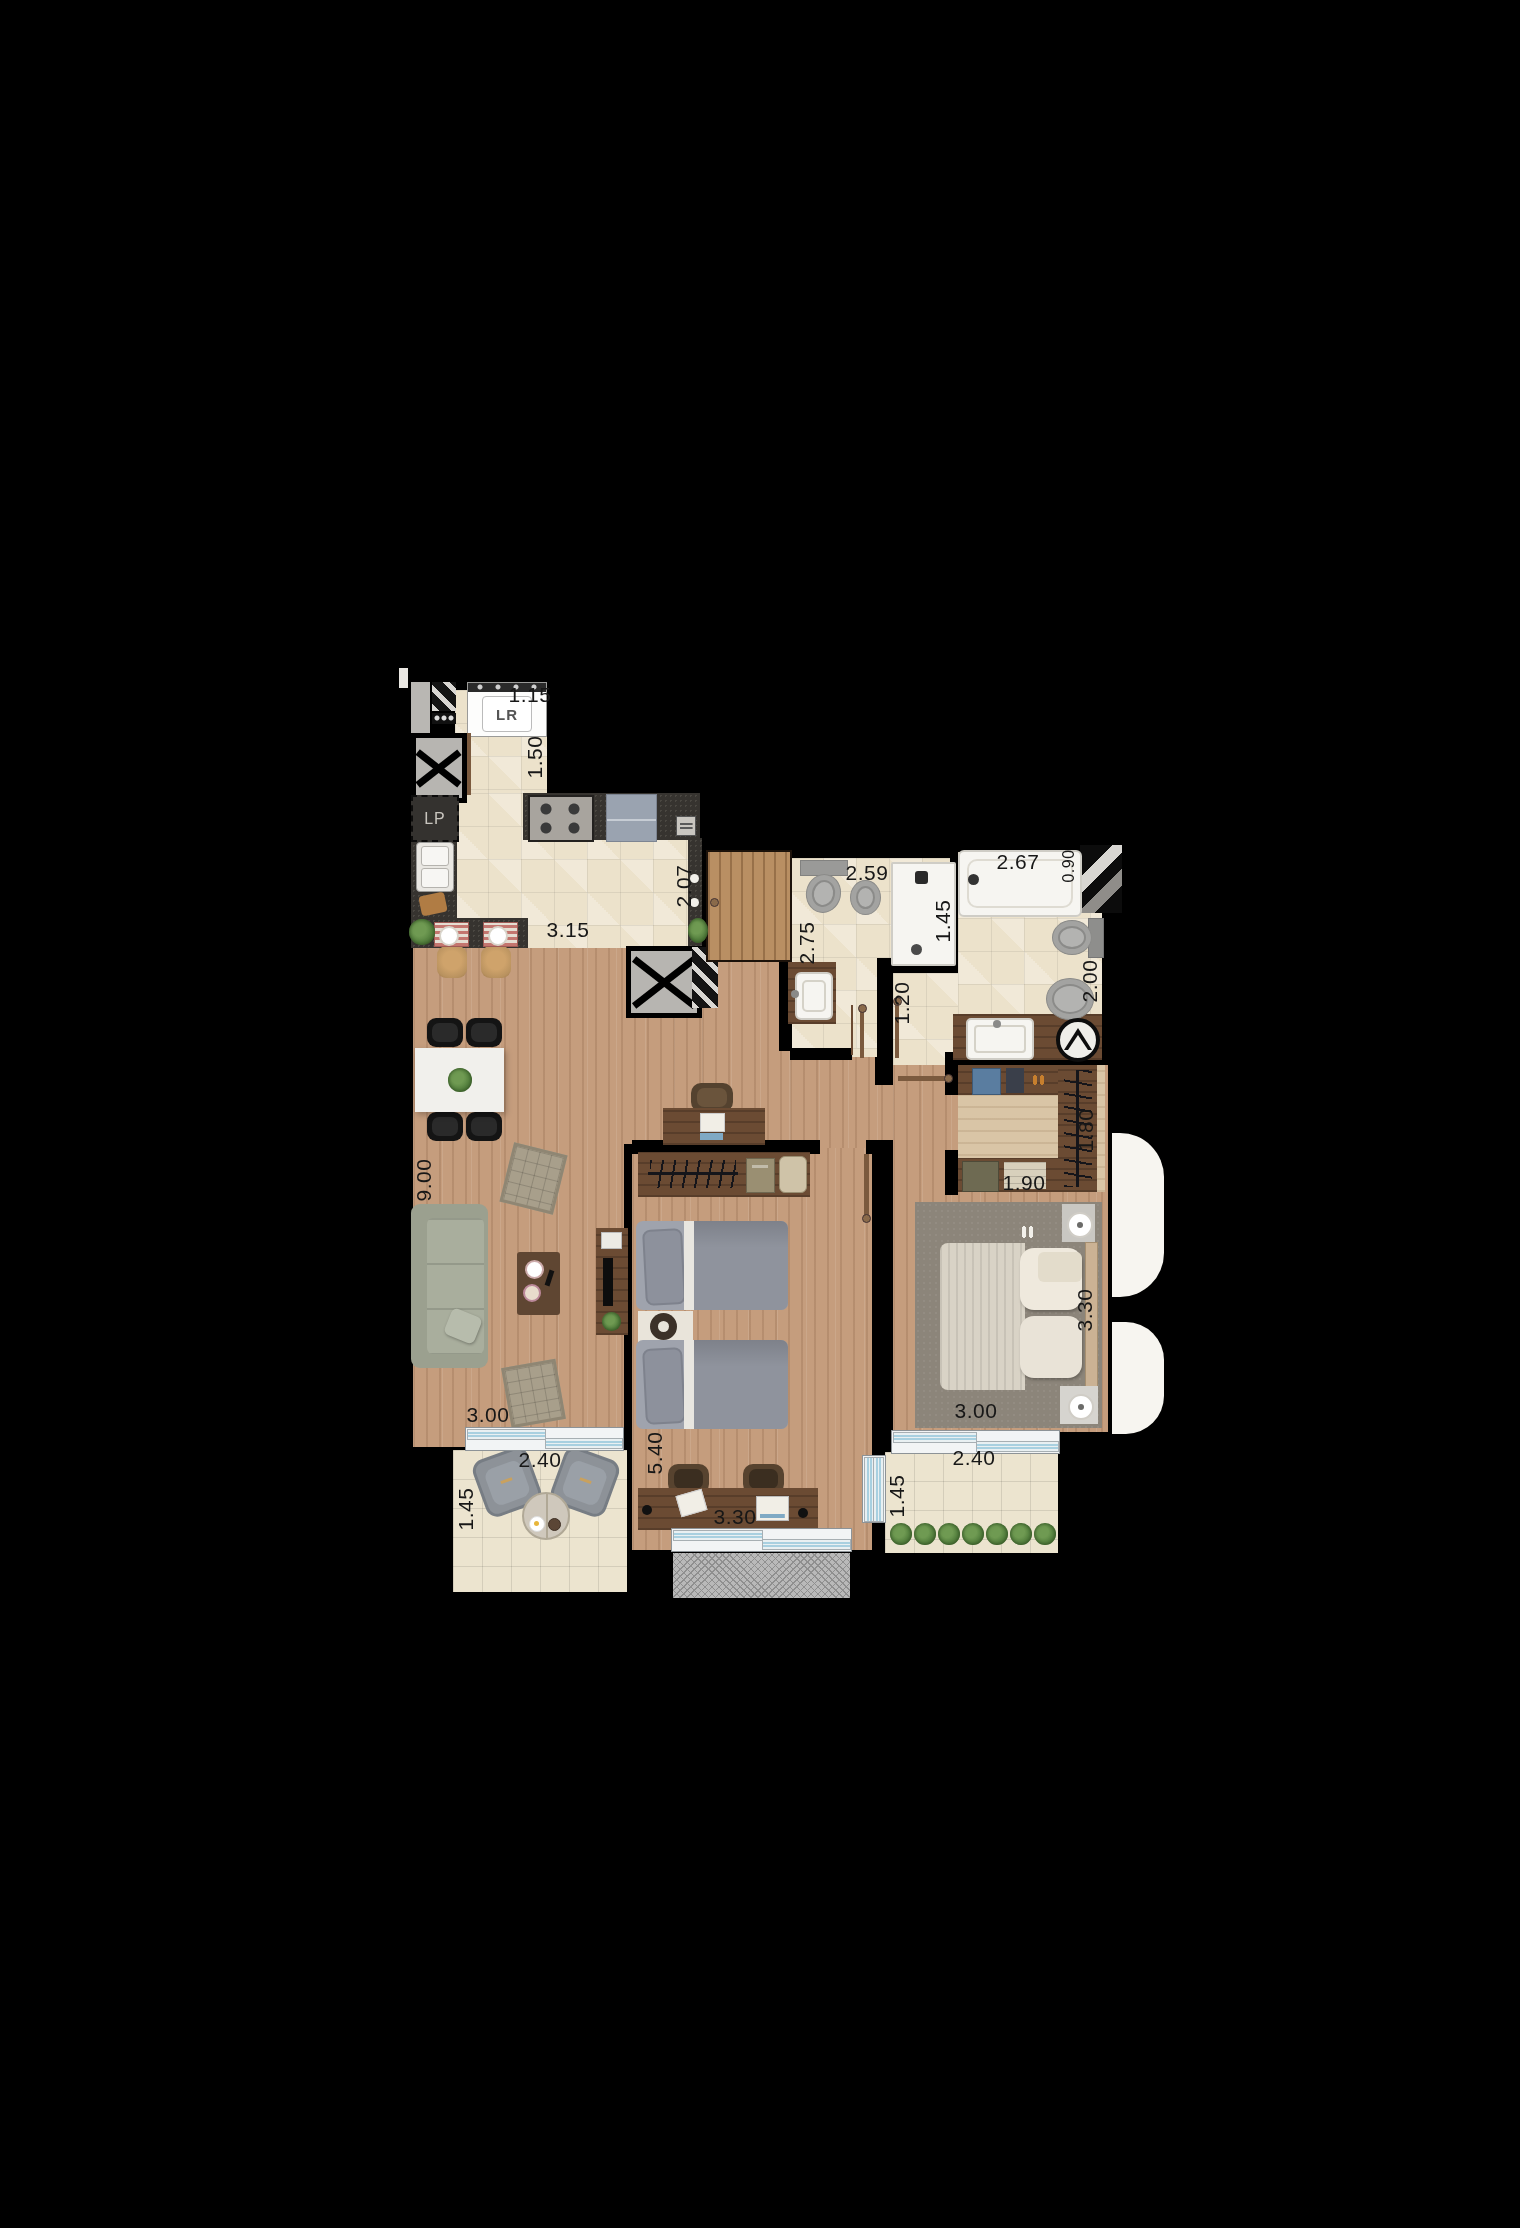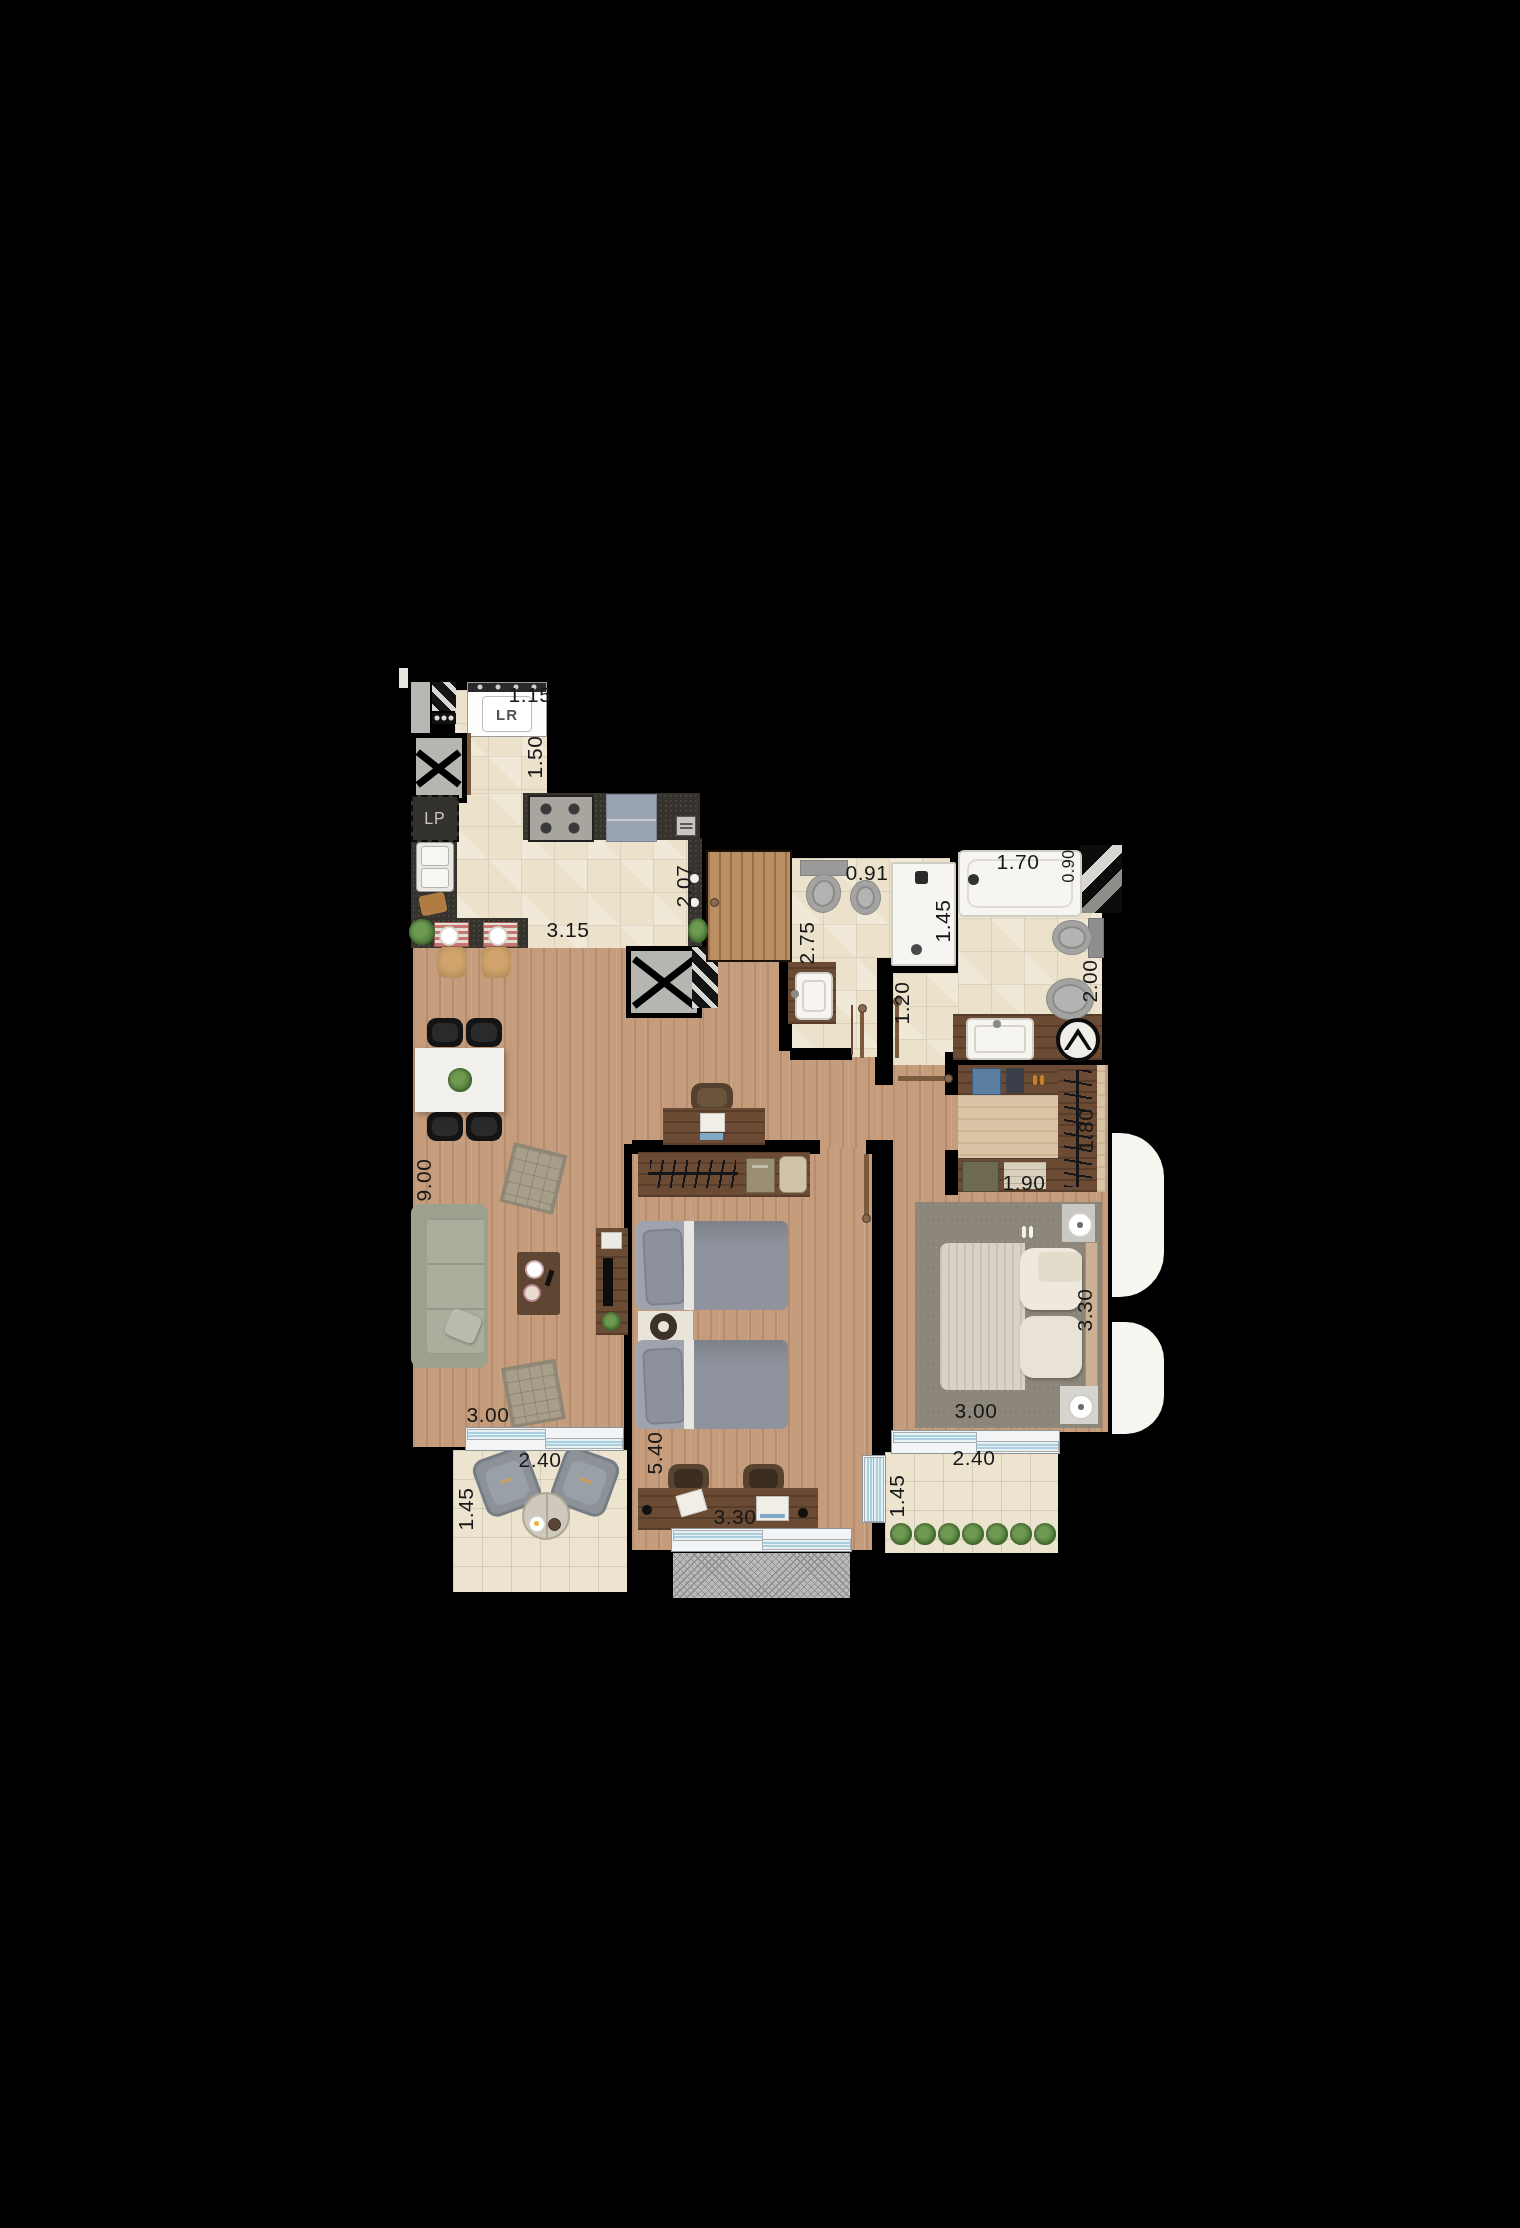--- a/index.html
+++ b/index.html
@@ -484,25 +484,25 @@
 <div class="shrub plant" style="left:1010px;top:1523px;"></div>
 <div class="shrub plant" style="left:1034px;top:1523px;"></div>
 
 <div class="abs" id="ledge1"></div>
 <div class="abs" id="ledge2"></div>
 
 <span class="dim" id="d-sw">1.15</span>
 <span class="dim v" id="d-sl">1.50</span>
 <span class="dim" id="d-kl">3.15</span>
 <span class="dim v" id="d-kd">2.07</span>
-<span class="dim" id="d-b1w">0.91</span>
+<span class="dim" id="d-b1w">2.59</span>
 <span class="dim v" id="d-b1l">2.75</span>
 <span class="dim v" id="d-b1s">1.45</span>
 <span class="dim v" id="d-corr">1.20</span>
-<span class="dim" id="d-tl">1.70</span>
+<span class="dim" id="d-tl">2.67</span>
 <span class="dim v small" id="d-tw">0.90</span>
 <span class="dim v" id="d-sbw">2.00</span>
 <span class="dim v" id="d-livl">9.00</span>
 <span class="dim v" id="d-cll">1.80</span>
 <span class="dim" id="d-clw">1.90</span>
 <span class="dim v" id="d-b2l">3.30</span>
 <span class="dim" id="d-livw">3.00</span>
 <span class="dim" id="d-balw">2.40</span>
 <span class="dim v" id="d-bald">1.45</span>
 <span class="dim v" id="d-bd1l">5.40</span>

